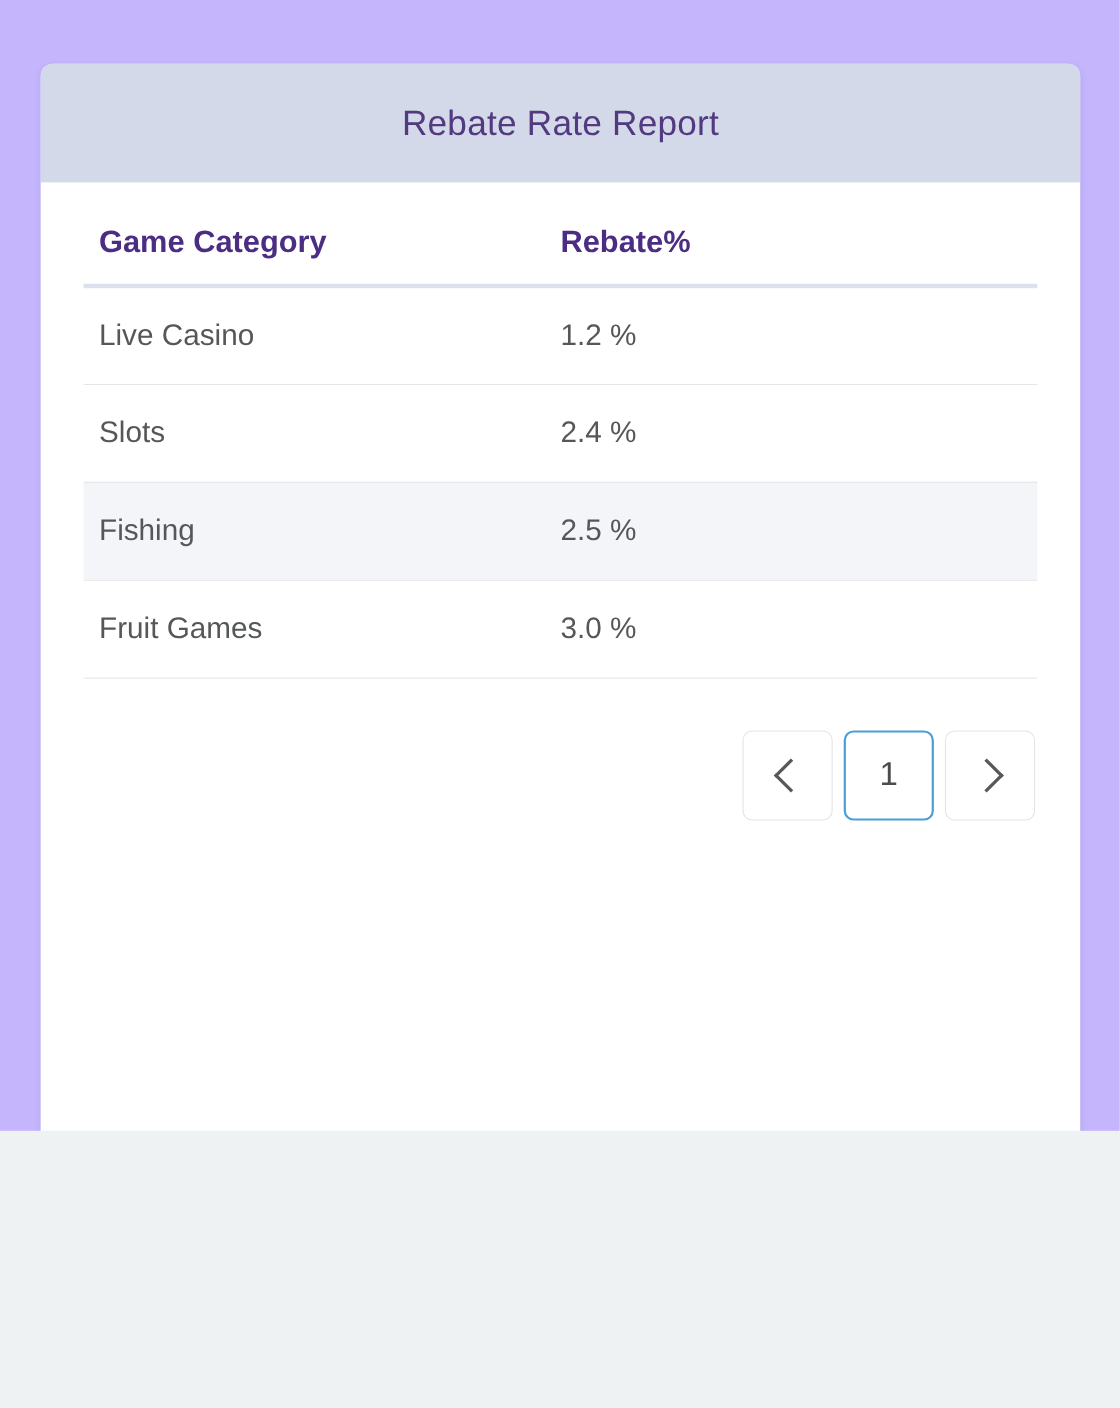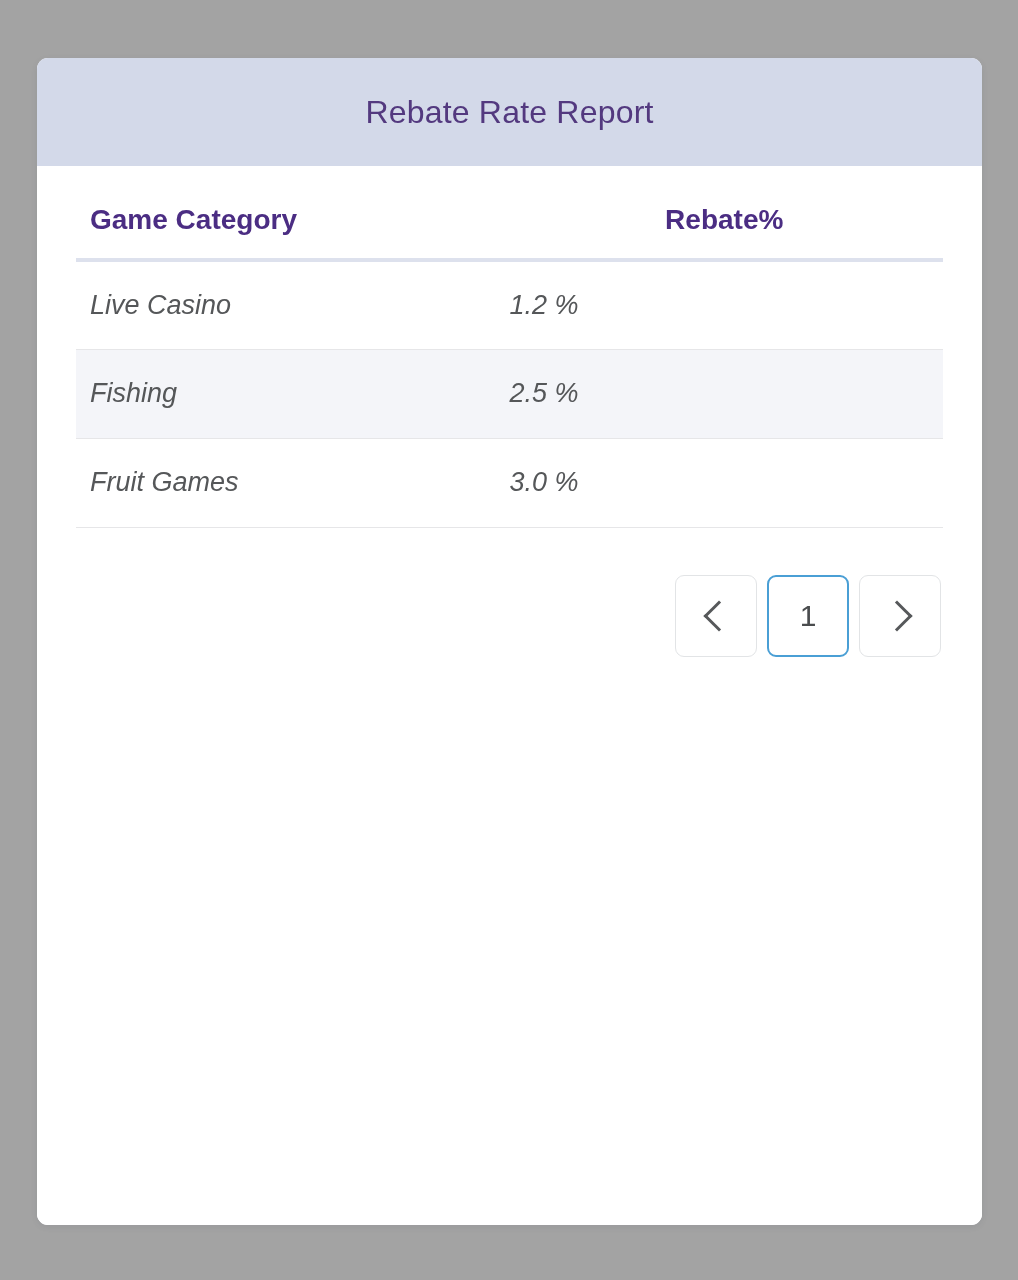--- a/index.html
+++ b/index.html
@@ -8,22 +8,22 @@
     width: 1018px;
     height: 1280px;
     background: #eef2f2;
     font-family: "Liberation Sans", sans-serif;
     -webkit-font-smoothing: antialiased;
   }
 
   .page {
     position: relative;
     width: 1018px;
-    height: 1280px;
-    background: #a3a3a3;
+    height: 1028px;
+    background: #c4b5fd;
     overflow: hidden;
   }
 
   
   .card {
     position: absolute;
     left: 37px;
     top: 58px;
     width: 945px;
     height: 1167px;
@@ -74,27 +74,26 @@
     border-bottom: 4px solid #dde1ed;
     background: #ffffff;
   }
 
   .rebate-table thead th.col-category {
     text-align: left;
     padding-left: 14px;
   }
 
   .rebate-table thead th.col-rebate {
-    text-align: center;
+    text-align: left;
     padding-right: 4px;
   }
 
   .rebate-table tbody tr {
     height: 89px;
-    font-style: italic;
   }
 
   .rebate-table tbody tr td {
     font-size: 27px;
     font-weight: 400;
     color: #555759;
     border-bottom: 1px solid #e6e6e8;
     background: transparent;
   }
 
@@ -188,20 +187,24 @@
         </thead>
         <tbody>
 
           <tr>
             <td class="cell-category">Live Casino</td>
             <td class="cell-rebate">1.2 %</td>
           </tr>
 
 
 
+          <tr>
+            <td class="cell-category">Slots</td>
+            <td class="cell-rebate">2.4 %</td>
+          </tr>
 
 
           <tr class="is-highlighted">
             <td class="cell-category">Fishing</td>
             <td class="cell-rebate">2.5 %</td>
           </tr>
 
 
 
           <tr>

